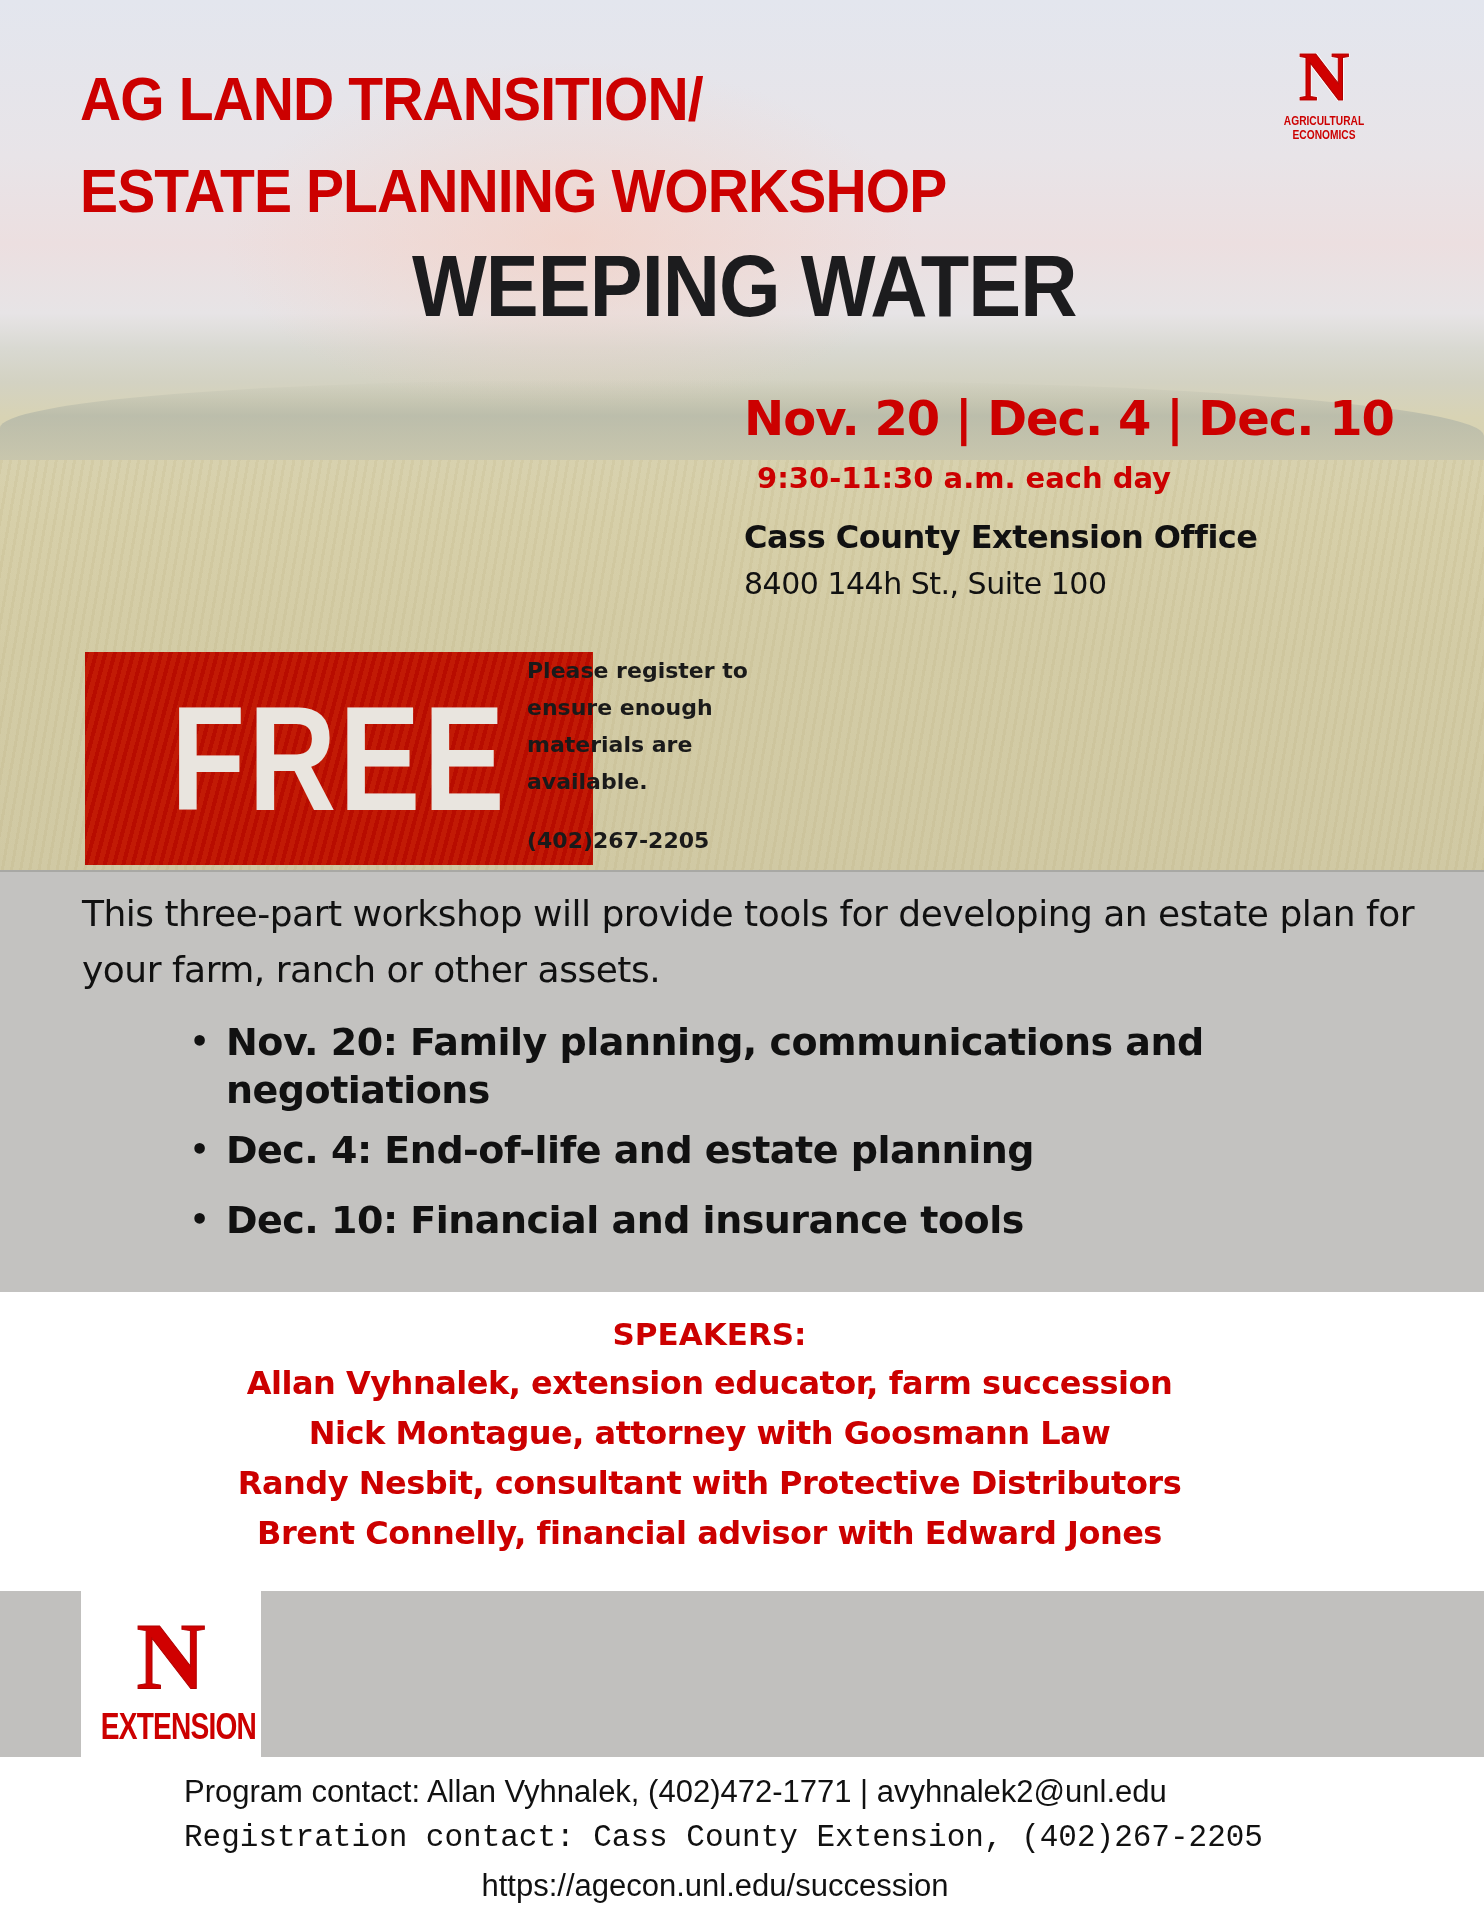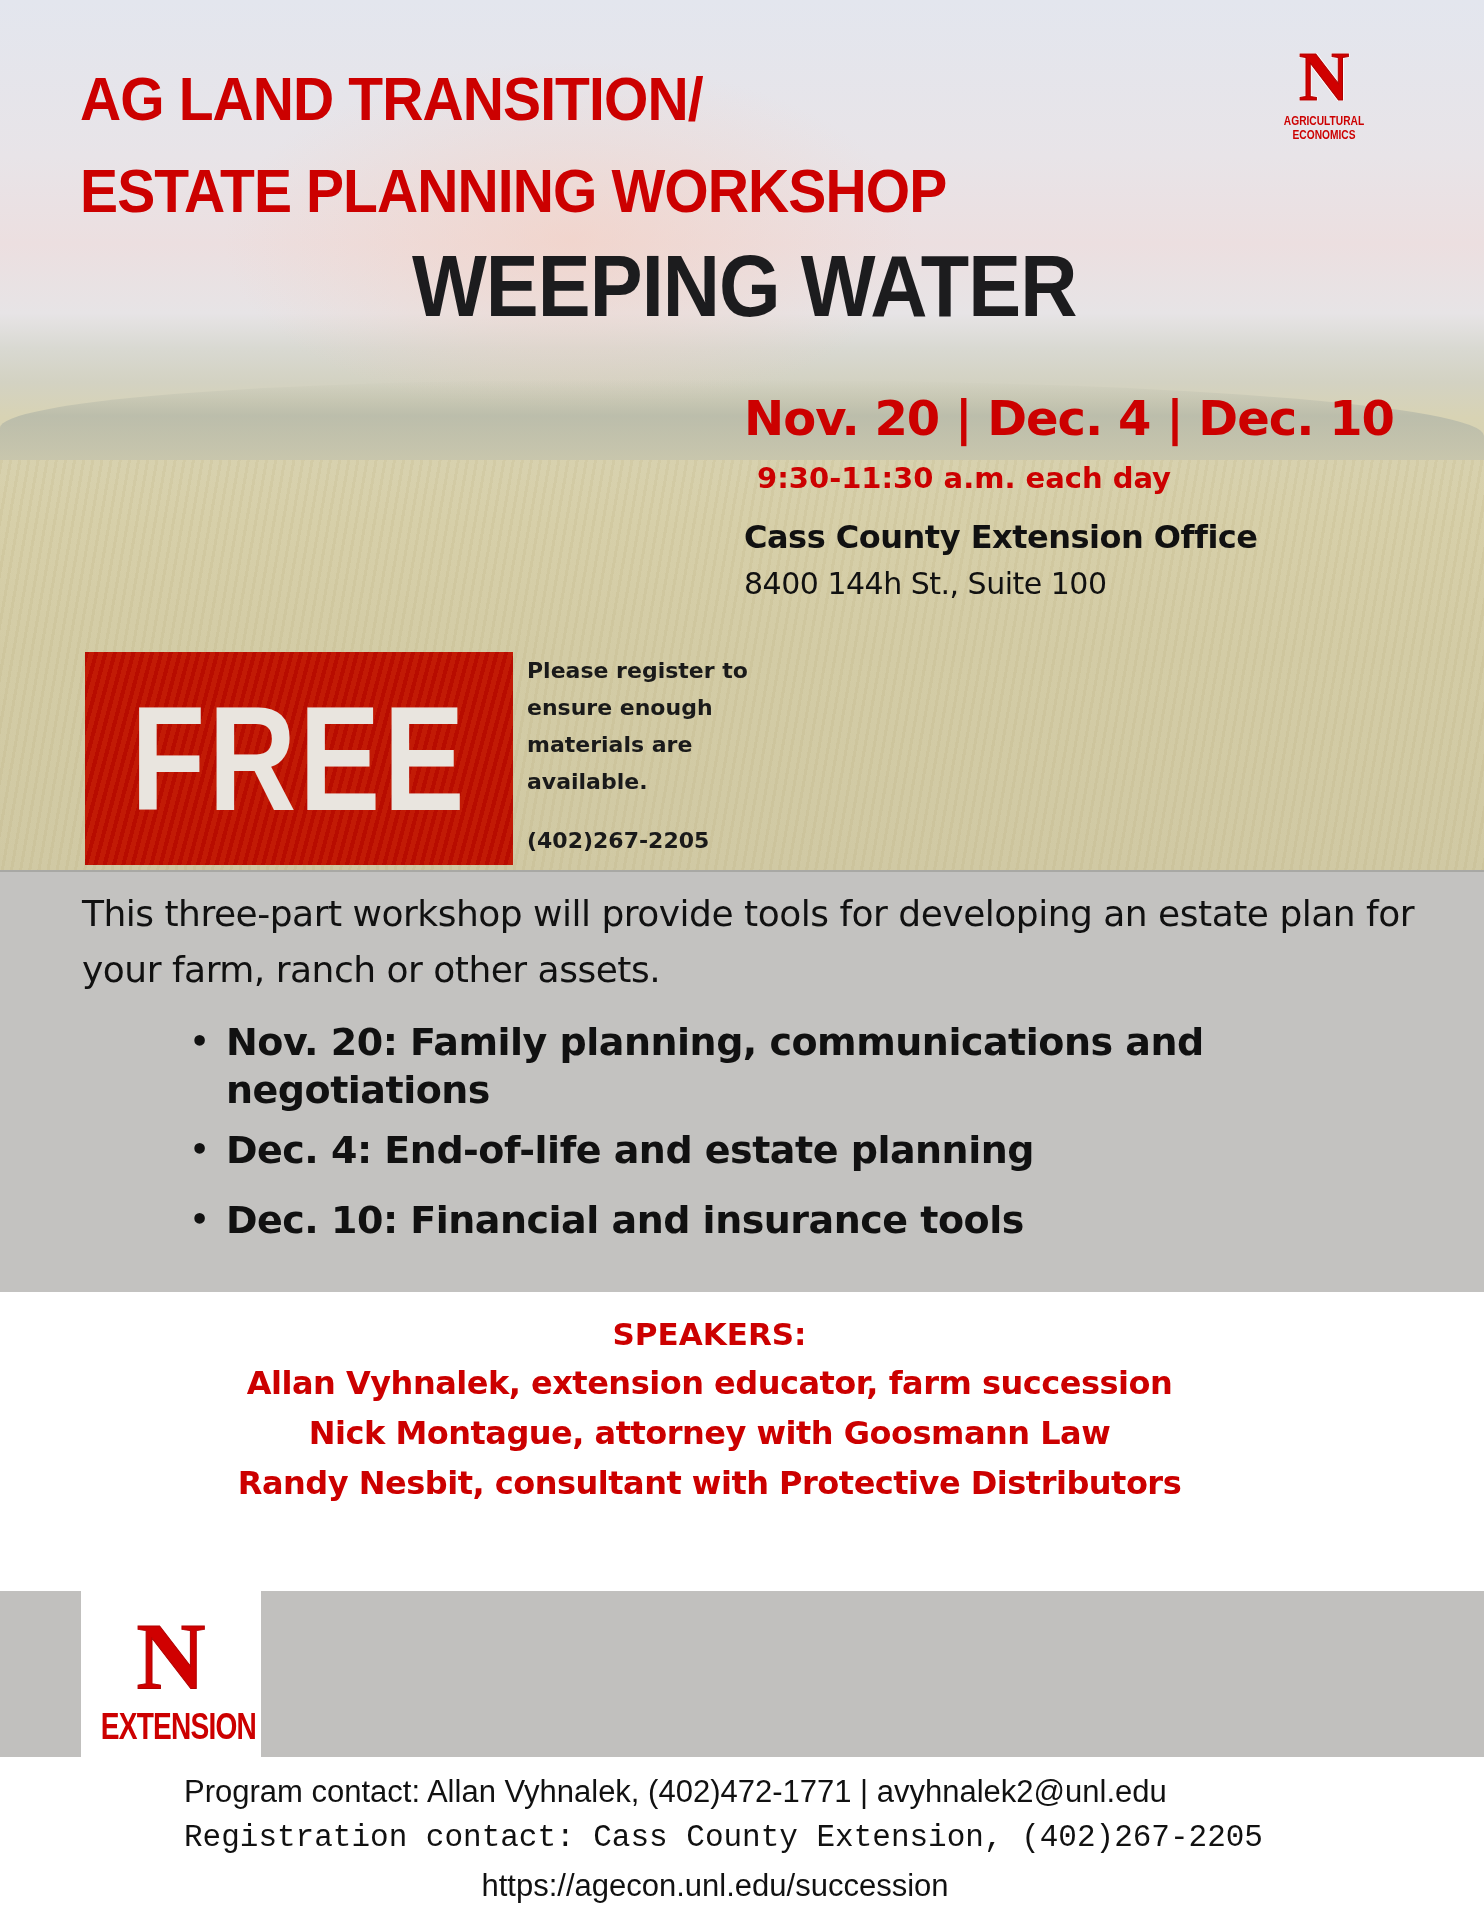--- a/index.html
+++ b/index.html
@@ -73,21 +73,21 @@
   .venue {
     position: absolute; left: 744px; top: 518px; color: #111;
     font-weight: bold; font-size: 32px; white-space: nowrap; letter-spacing: -0.5px;
   }
   .address {
     position: absolute; left: 744px; top: 566px; color: #111;
     font-weight: normal; font-size: 30px; white-space: nowrap; letter-spacing: -0.5px;
   }
 
   .free-box {
-    position: absolute; left: 85px; top: 652px; width: 428px; height: 213px;
+    position: absolute; left: 85px; top: 652px; width: 508px; height: 213px;
     background: repeating-linear-gradient(105deg, #b80c00 0 4px, #c21a05 4px 9px);
     display: flex; align-items: center; justify-content: center;
   }
   .free-box span {
     color: #e9e5df; font-family: "Liberation Sans", sans-serif; font-weight: bold;
     font-size: 148px; letter-spacing: 4px; line-height: 1;
     transform: scaleX(0.82);
   }
   .register-note {
     position: absolute; left: 527px; top: 652px; width: 240px; color: #1a1a1a;
@@ -194,20 +194,21 @@
     <span class="bullet">•</span>
     <span>Dec. 10: Financial and insurance tools</span>
   </li>
 </ul>
 
 <div class="speakers">
   <div class="label">SPEAKERS:</div>
   <div class="name">Allan Vyhnalek, extension educator, farm succession</div>
   <div class="name">Nick Montague, attorney with Goosmann Law</div>
   <div class="name">Randy Nesbit, consultant with Protective Distributors</div>
+  <div class="name">Brent Connelly, financial advisor with Edward Jones</div>
 </div>
 
 <div class="footer-band"></div>
 <div class="ext-logo">
   <span class="n-mark">N</span>
   <span class="unit">EXTENSION</span>
 </div>
 
 <div class="contact contact-1">Program contact: Allan Vyhnalek, (402)472-1771 | avyhnalek2@unl.edu</div>
 <div class="contact contact-2">Registration contact: Cass County Extension, (402)267-2205</div>

